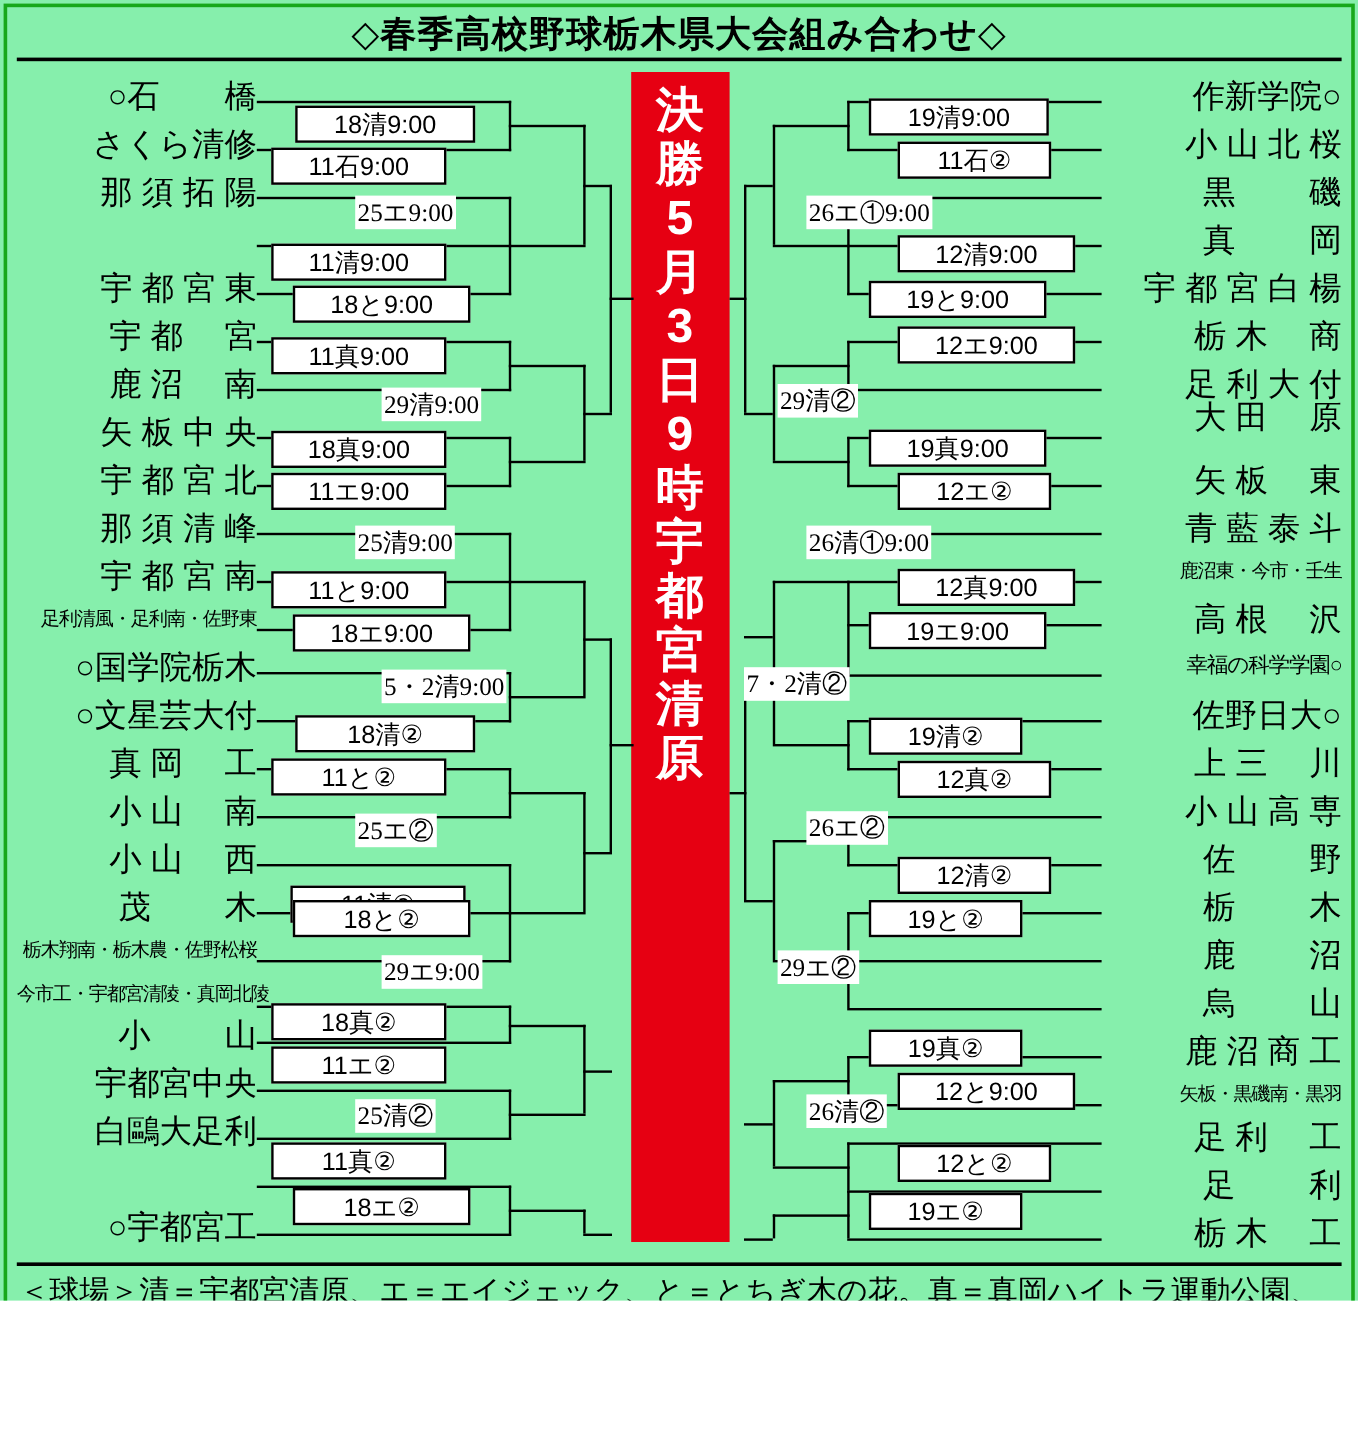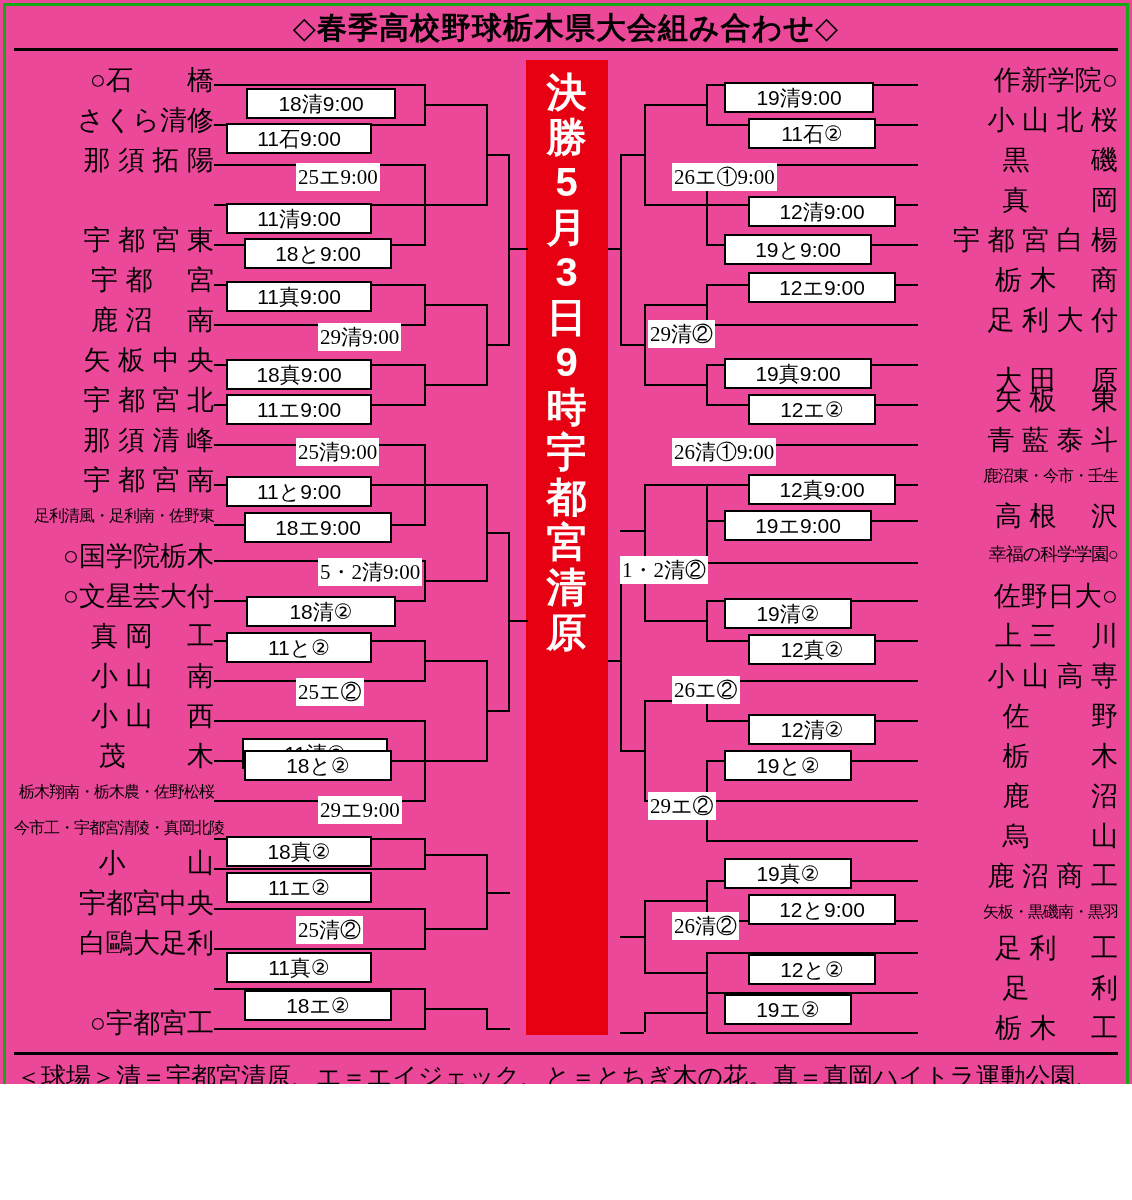--- a/index.html
+++ b/index.html
@@ -1,17 +1,17 @@
 <!DOCTYPE html>
 <html><head>
 <meta charset="utf-8">
 <style>
   html,body{margin:0;padding:0;background:#fff;}
   body{font-family:"Liberation Sans","DejaVu Sans",sans-serif;}
-  #page{position:relative;width:1132px;height:1084px;background:#ec4899;overflow:hidden;}
+  #page{position:relative;width:1132px;height:1084px;background:#86efac;overflow:hidden;}
   .frame{position:absolute;left:3px;top:3px;width:1126px;height:1194px;border:3px solid #17a81a;box-sizing:border-box;}
   .title{position:absolute;left:0;top:8px;width:1132px;text-align:center;font-size:30px;font-weight:bold;letter-spacing:1px;color:#000;}
   .rule{position:absolute;background:#000;}
   .hr-title{left:14px;top:48px;width:1104px;height:3px;}
   .hr-bottom{left:14px;top:1052px;width:1104px;height:3px;}
   .note{position:absolute;left:16px;top:1060px;width:1100px;font-size:25px;line-height:33px;color:#000;}
   
   .team{position:absolute;font-size:27px;color:#000;white-space:nowrap;text-align:right;}
   .team.left{left:14px;width:200px;}
   .team.right{right:14px;width:200px;text-align:right;}
@@ -78,21 +78,21 @@
   <div class="team left" style="top:925px;">白鷗大足利</div>
   <div class="team left" style="top:1005px;">○宇都宮工</div>
 
   <div class="team right" style="top:62px;">作新学院○</div>
   <div class="team right" style="top:102px;">小 山 北 桜</div>
   <div class="team right" style="top:142px;">黒　　 磯</div>
   <div class="team right" style="top:182px;">真　　 岡</div>
   <div class="team right" style="top:222px;">宇 都 宮 白 楊</div>
   <div class="team right" style="top:262px;">栃 木　 商</div>
   <div class="team right" style="top:302px;">足 利 大 付</div>
-  <div class="team right" style="top:362px;">大 田　 原</div>
+  <div class="team right" style="top:330px;">大 田　 原</div>
   <div class="team right" style="top:382px;">矢 板　 東</div>
   <div class="team right" style="top:422px;">青 藍 泰 斗</div>
   <div class="team right small" style="top:466px;">鹿沼東・今市・壬生</div>
   <div class="team right" style="top:498px;">高 根　 沢</div>
   <div class="team right small2" style="top:542px;">幸福の科学学園○</div>
   <div class="team right" style="top:578px;">佐野日大○</div>
   <div class="team right" style="top:618px;">上 三　 川</div>
   <div class="team right" style="top:658px;">小 山 高 専</div>
   <div class="team right" style="top:698px;">佐　　 野</div>
   <div class="team right" style="top:738px;">栃　　 木</div>
@@ -272,21 +272,21 @@
   <div class="lbl" style="left:672px;top:163px;">26エ①9:00</div>
   <div class="box" style="left:748px;top:196px;width:148px;">12清9:00</div>
   <div class="box" style="left:724px;top:234px;width:148px;">19と9:00</div>
   <div class="box" style="left:748px;top:272px;width:148px;">12エ9:00</div>
   <div class="lbl" style="left:648px;top:320px;">29清②</div>
   <div class="box" style="left:724px;top:358px;width:148px;">19真9:00</div>
   <div class="box" style="left:748px;top:394px;width:128px;">12エ②</div>
   <div class="lbl" style="left:672px;top:438px;">26清①9:00</div>
   <div class="box" style="left:748px;top:474px;width:148px;">12真9:00</div>
   <div class="box" style="left:724px;top:510px;width:148px;">19エ9:00</div>
-  <div class="lbl" style="left:620px;top:556px;">1・2清②</div>
+  <div class="lbl" style="left:620px;top:556px;">7・2清②</div>
   <div class="box" style="left:724px;top:598px;width:128px;">19清②</div>
   <div class="box" style="left:748px;top:634px;width:128px;">12真②</div>
   <div class="lbl" style="left:672px;top:676px;">26エ②</div>
   <div class="box" style="left:748px;top:714px;width:128px;">12清②</div>
   <div class="box" style="left:724px;top:750px;width:128px;">19と②</div>
   <div class="lbl" style="left:648px;top:792px;">29エ②</div>
   <div class="box" style="left:724px;top:858px;width:128px;">19真②</div>
   <div class="box" style="left:748px;top:894px;width:148px;">12と9:00</div>
   <div class="lbl" style="left:672px;top:912px;">26清②</div>
   <div class="box" style="left:748px;top:954px;width:128px;">12と②</div>

